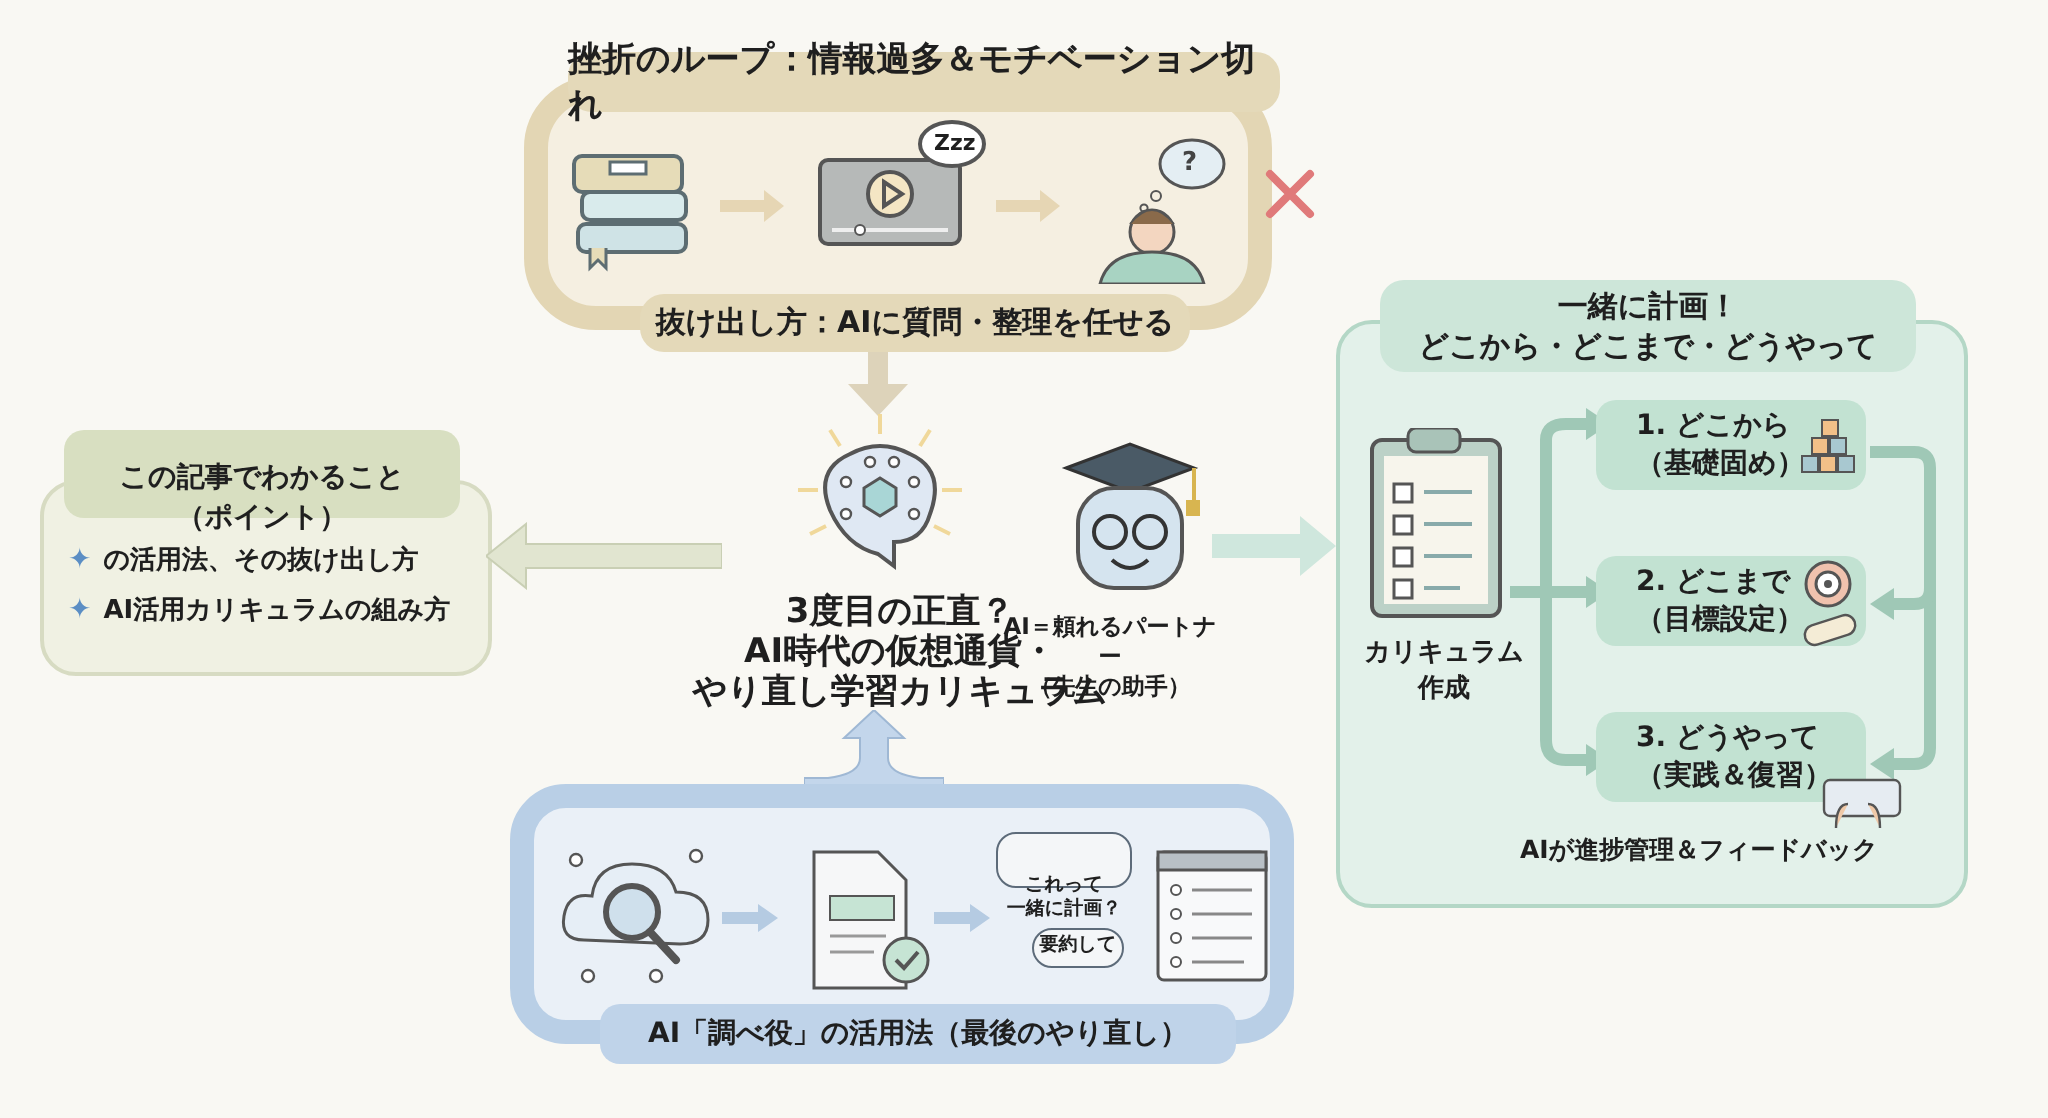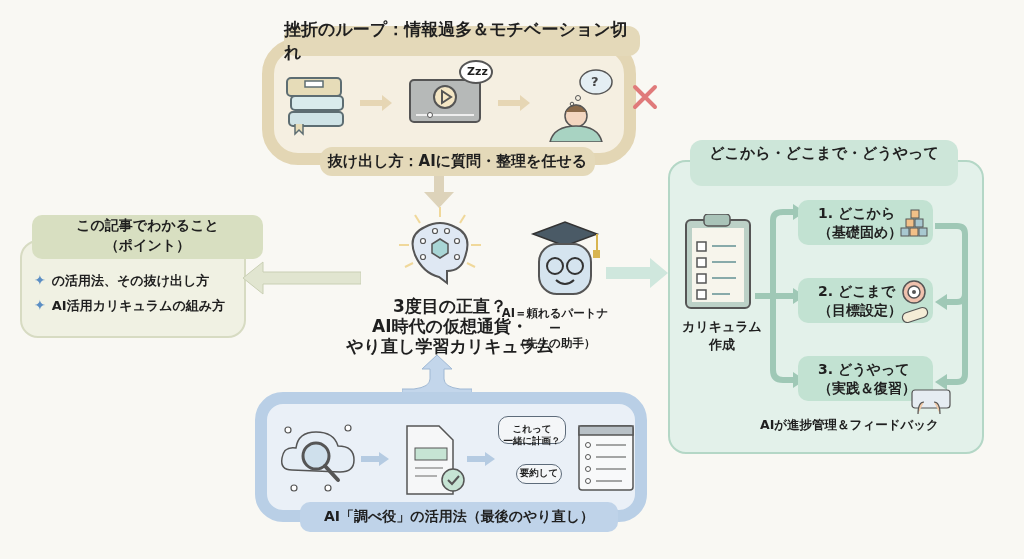--- a/index.html
+++ b/index.html
@@ -5,21 +5,21 @@
   html,body{margin:0;padding:0;}
   body{width:1024px;height:559px;background:#f9f8f3;font-family:"DejaVu Sans",sans-serif;position:relative;overflow:hidden;color:#222;}
   .abs{position:absolute;}
   .lbl{font-weight:bold;color:#1f1f1f;}
   
   .loop-top{left:262px;top:38px;width:374px;height:127px;background:#f5efe1;border:12px solid #e3d6b4;border-radius:36px;box-sizing:border-box;}
   .loop-top-title{left:284px;top:26px;width:356px;height:30px;background:#e4d9b9;border-radius:12px;font-size:17px;display:flex;align-items:center;justify-content:center;}
   .loop-top-exit{left:320px;top:147px;width:275px;height:29px;background:#e4d9b9;border-radius:12px;font-size:15px;display:flex;align-items:center;justify-content:center;}
   
   .points-box{left:20px;top:240px;width:222px;height:94px;background:#f0f1e3;border:2px solid #d7dbc2;border-radius:18px;}
-  .points-title{left:32px;top:215px;width:231px;height:44px;background:#d8dfc1;border-radius:10px;font-size:14px;text-align:center;line-height:20px;padding-top:0;box-sizing:border-box;}
+  .points-title{left:32px;top:215px;width:198px;height:44px;background:#d8dfc1;border-radius:10px;font-size:14px;text-align:center;line-height:20px;padding-top:14px;box-sizing:border-box;}
   .points-list{left:34px;top:268px;font-size:13px;line-height:25px;}
   .points-list .row{display:flex;align-items:center;gap:6px;}
   .diamond{color:#5b8ec4;font-size:14px;}
   
   .center-title{left:320px;top:296px;width:260px;text-align:center;font-size:17px;line-height:20px;}
   .teacher-label{left:500px;top:306px;width:110px;text-align:center;font-size:11.5px;line-height:15px;}
   
   .plan-box{left:668px;top:160px;width:312px;height:290px;background:#e3f1ea;border:2px solid #b4d7c6;border-radius:18px;}
   .plan-title{left:690px;top:140px;width:268px;height:46px;background:#cde6d9;border-radius:12px;font-size:15px;text-align:center;line-height:20px;padding-top:3px;box-sizing:border-box;}
   .step{width:135px;height:45px;background:#c2e2d2;border-radius:10px;font-size:14px;line-height:19px;padding:4px 0 0 20px;box-sizing:border-box;}
@@ -139,20 +139,21 @@
   <div>AI時代の仮想通貨・</div>
   <div>やり直し学習カリキュラム</div>
 </div>
 
 <svg class="abs" style="left:606px;top:258px" width="62" height="30">
   <path d="M0 9 H44 V0 L62 15 L44 30 V21 H0 Z" fill="#cfe7dd"></path>
 </svg>
 
 <div class="abs plan-box"></div>
 <div class="abs plan-title lbl">
+  <div>一緒に計画！</div>
   <div>どこから・どこまで・どうやって</div>
 </div>
 
 <svg class="abs" style="left:684px;top:214px" width="70" height="96">
   <rect x="2" y="6" width="64" height="88" rx="5" fill="#bcd1c7" stroke="#555" stroke-width="2"></rect>
   <rect x="8" y="14" width="52" height="74" fill="#f7f5ec"></rect>
   <rect x="20" y="0" width="26" height="12" rx="4" fill="#a9c3b8" stroke="#555" stroke-width="1.5"></rect>
   <g stroke="#555" stroke-width="1.5" fill="#fff">
     <rect x="13" y="28" width="9" height="9"></rect>
       <rect x="13" y="44" width="9" height="9"></rect>
@@ -246,21 +247,21 @@
       <line x1="10" y1="44" x2="38" y2="44"></line>
       <line x1="10" y1="52" x2="32" y2="52"></line>
     </g>
   <circle cx="48" cy="56" r="11" fill="#c6e4d4" stroke="#555" stroke-width="1.5"></circle>
   <path d="M43 56 L47 60 L54 52" fill="none" stroke="#555" stroke-width="2"></path>
 </svg>
 <svg class="abs" style="left:467px;top:452px" width="28" height="14">
   <path d="M0 4 H18 V0 L28 7 L18 14 V10 H0 Z" fill="#b5cbe2"></path>
 </svg>
 
-<div class="abs bubble lbl" style="left:498px;top:416px;width:68px;height:28px;padding-top:6px;box-sizing:border-box;">
+<div class="abs bubble lbl" style="left:498px;top:416px;width:68px;height:28px;padding-top:20px;box-sizing:border-box;">
   <div>これって</div>
   <div>一緒に計画？</div>
 </div>
 <div class="abs bubble lbl" style="left:516px;top:464px;width:44px;height:18px;line-height:16px;">要約して</div>
 
 <svg class="abs" style="left:578px;top:425px" width="56" height="66">
   <rect x="1" y="1" width="54" height="64" rx="3" fill="#f8f9fa" stroke="#555" stroke-width="1.5"></rect>
   <rect x="1" y="1" width="54" height="9" fill="#b8c0c6" stroke="#555" stroke-width="1.5"></rect>
   <g fill="#fff" stroke="#555">
       <circle cx="10" cy="20" r="2.5"></circle>

